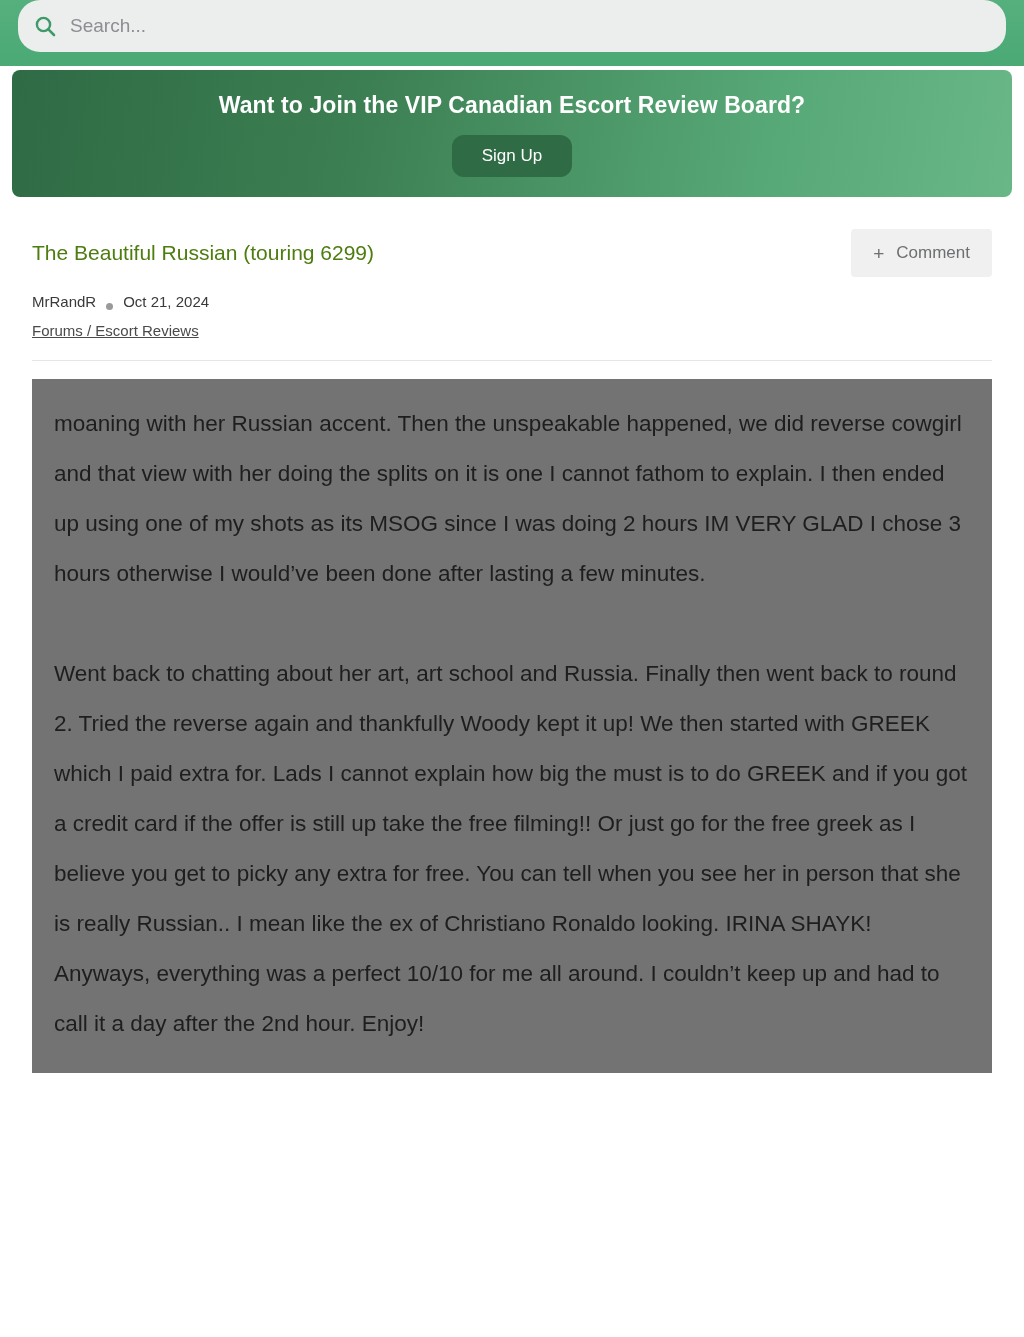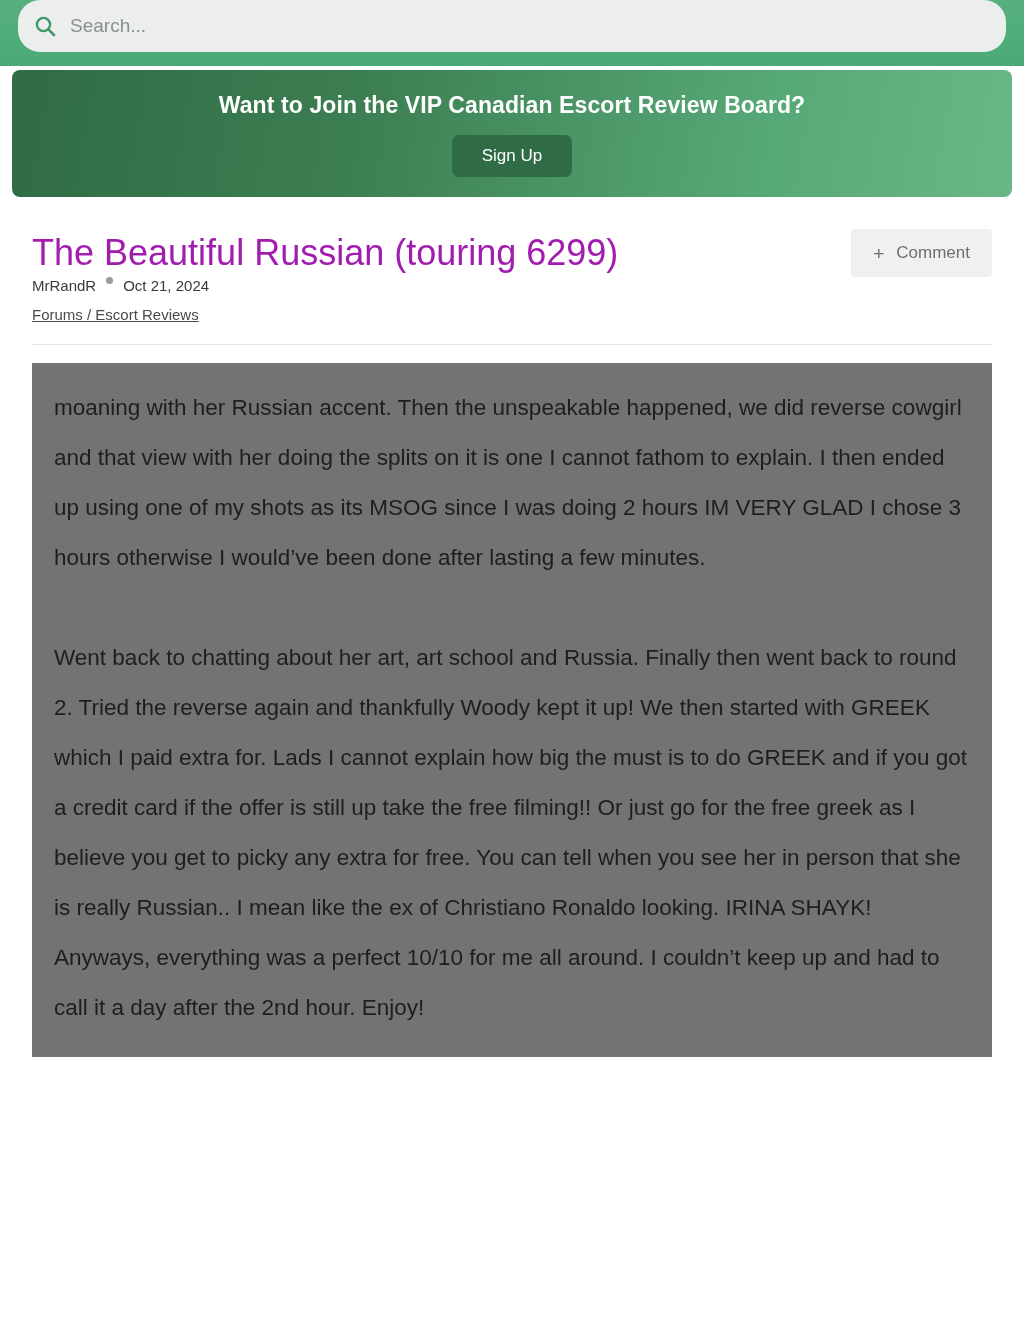--- a/index.html
+++ b/index.html
@@ -79,40 +79,40 @@
     margin: 0 0 16px 0;
     letter-spacing: 0.1px;
   }
   .vip-btn {
     display: inline-block;
     background: #2f6b45;
     color: #ffffff;
     font-size: 17px;
     padding: 11px 30px;
     border: none;
-    border-radius: 7px;
+    border-radius: 12px;
     cursor: pointer;
     font-family: "Liberation Sans", sans-serif;
   }
 
   
   .post-card {
     margin: 14px 12px 0 12px;
     background: #ffffff;
     border-radius: 4px;
     padding: 18px 20px 0 20px;
   }
   .post-head {
     display: flex;
     align-items: flex-start;
     justify-content: space-between;
   }
   .post-title {
-    font-size: 36px;
-    color: #a21caf;
+    font-size: 21px;
+    color: #4d7c0f;
     font-weight: normal;
     margin: 6px 0 0 0;
     line-height: 36px;
     flex: 1 1 auto;
     padding-right: 16px;
   }
   .comment-btn {
     flex: 0 0 auto;
     background: #f0f0f0;
     border: none;
@@ -126,22 +126,23 @@
     cursor: pointer;
     font-family: "Liberation Sans", sans-serif;
   }
   .plus-icon {
     font-size: 19px;
     line-height: 1;
     color: #6d6f71;
   }
   .meta-row {
     display: flex;
-    align-items: flex-start;
+    align-items: flex-end;
     gap: 10px;
+    margin-top: 16px;
     font-size: 15px;
     color: #3a3a3a;
   }
   .meta-dot {
     width: 7px;
     height: 7px;
     border-radius: 50%;
     background: #9a9a9a;
     display: inline-block;
   }

